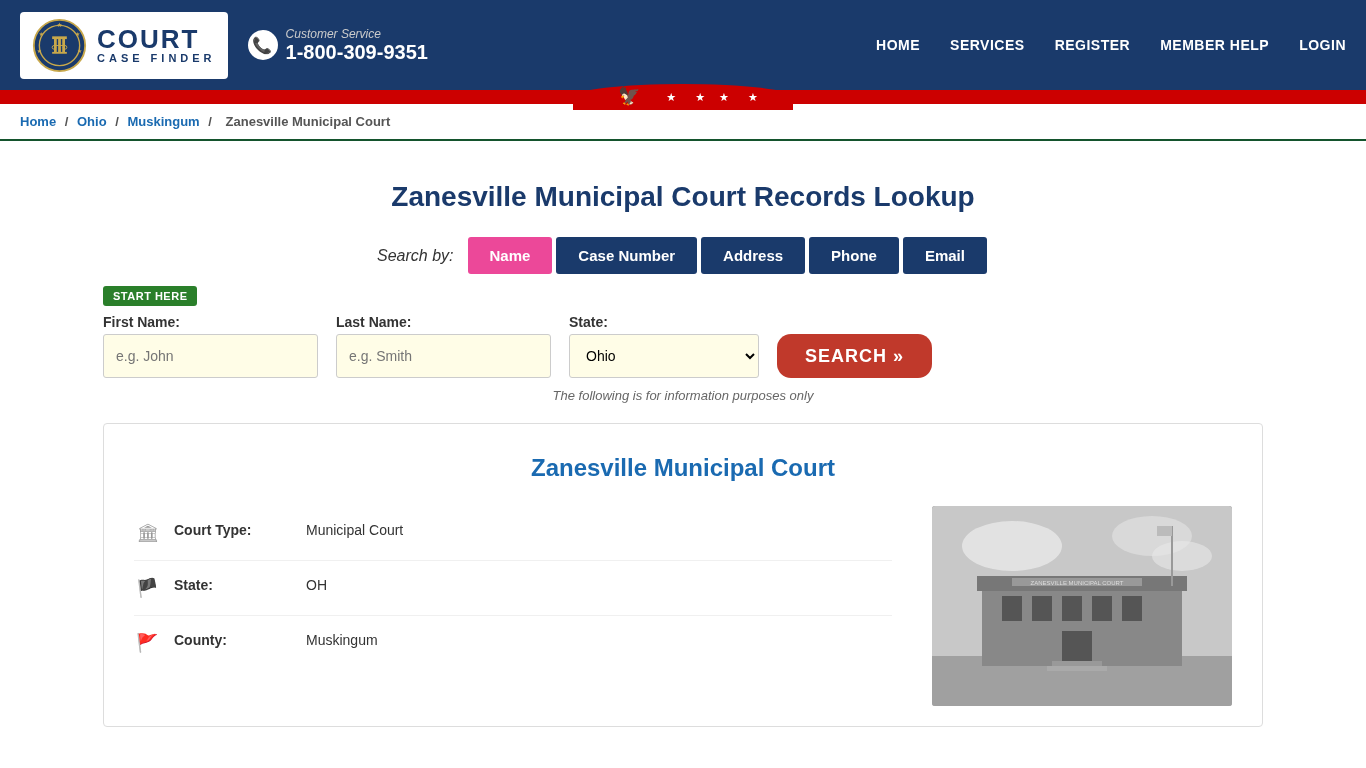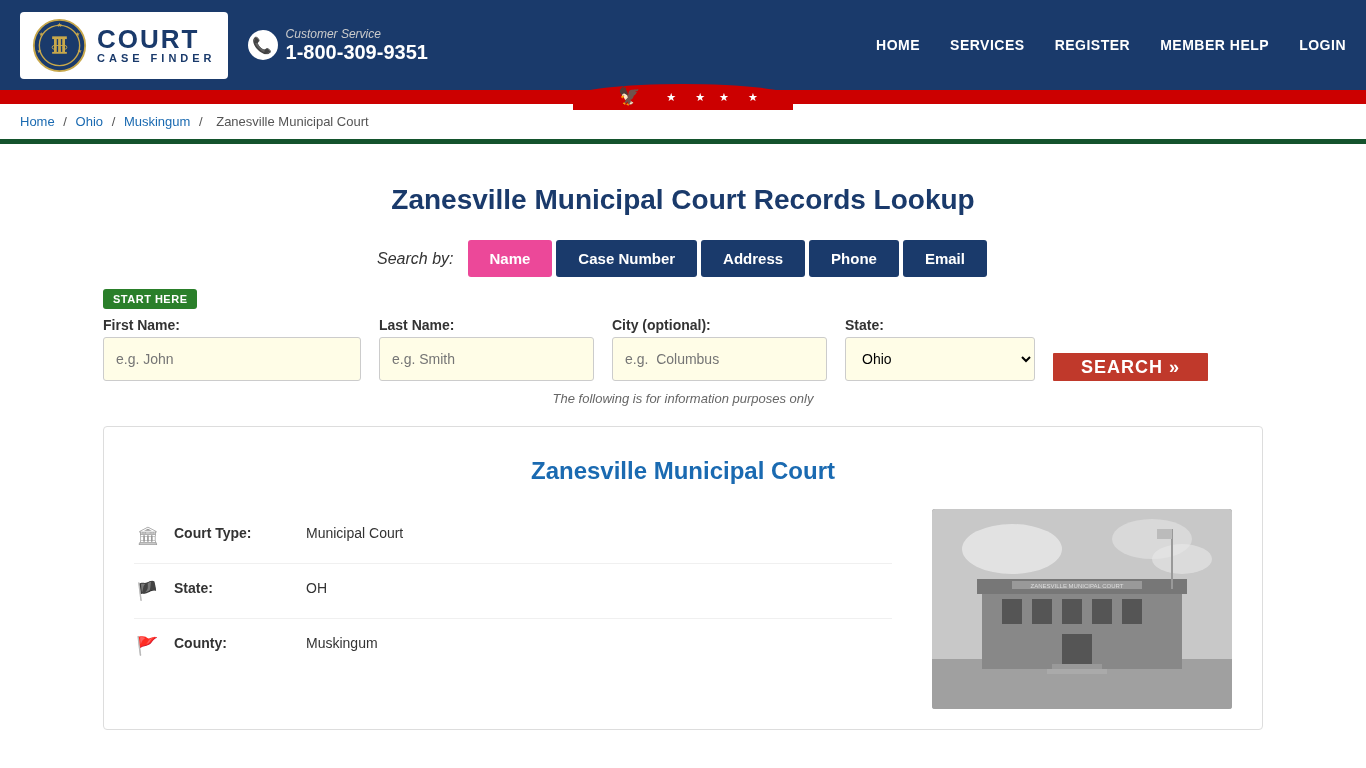--- a/index.html
+++ b/index.html
@@ -84,21 +84,22 @@
       font-size: 14px;
       font-weight: bold;
       letter-spacing: 0.5px;
     }
 
     
     .breadcrumb {
       padding: 10px 20px;
       font-size: 13px;
       color: #555;
-      border-bottom: 5px solid #14532d;
+      border-bottom: 2px solid #14532d;
+      font-weight: bold;
     }
     .breadcrumb a { color: #1a6ab1; text-decoration: none; }
     .breadcrumb span { color: #555; margin: 0 5px; }
 
     
     .main-content {
       max-width: 1200px;
       margin: 0 auto;
       padding: 20px 20px 40px;
     }
@@ -176,32 +177,32 @@
       color: #333;
     }
     .form-group input, .form-group select {
       border: 1px solid #ccc;
       border-radius: 3px;
       padding: 10px 12px;
       font-size: 14px;
       background: #fffde7;
       height: 44px;
     }
-    .first-name-group input { width: 258px; }
+    .first-name-group input { width: 215px; }
     .last-name-group input { width: 215px; }
     .city-group input { width: 215px; }
     .state-group select { width: 190px; }
 
     .search-button {
       background: #c0392b;
       color: #fff;
       border: none;
-      border-radius: 1px;
+      border-radius: 14px;
       padding: 0 28px;
-      height: 28px;
+      height: 44px;
       font-size: 18px;
       font-weight: bold;
       cursor: pointer;
       letter-spacing: 1px;
       white-space: nowrap;
     }
 
     .info-notice {
       text-align: center;
       font-style: italic;
@@ -362,24 +363,20 @@
   </div>
 
   <form class="search-form">
     <div class="form-group first-name-group">
       <label>First Name:</label>
       <input type="text" placeholder="e.g. John" style="">
     </div>
     <div class="form-group last-name-group">
       <label>Last Name:</label>
       <input type="text" placeholder="e.g. Smith" style="">
-    </div>
-    <div class="form-group city-group">
-      <label>City (optional):</label>
-      <input type="text" placeholder="e.g.  Columbus" style="">
     </div>
     <div class="form-group state-group">
       <label>State:</label>
       <select>
         <option>Alabama</option><option>Alaska</option><option>Arizona</option>
         <option>Arkansas</option><option>California</option><option>Colorado</option>
         <option>Connecticut</option><option>Delaware</option><option>Florida</option>
         <option>Georgia</option><option>Hawaii</option><option>Idaho</option>
         <option>Illinois</option><option>Indiana</option><option>Iowa</option>
         <option>Kansas</option><option>Kentucky</option><option>Louisiana</option>

